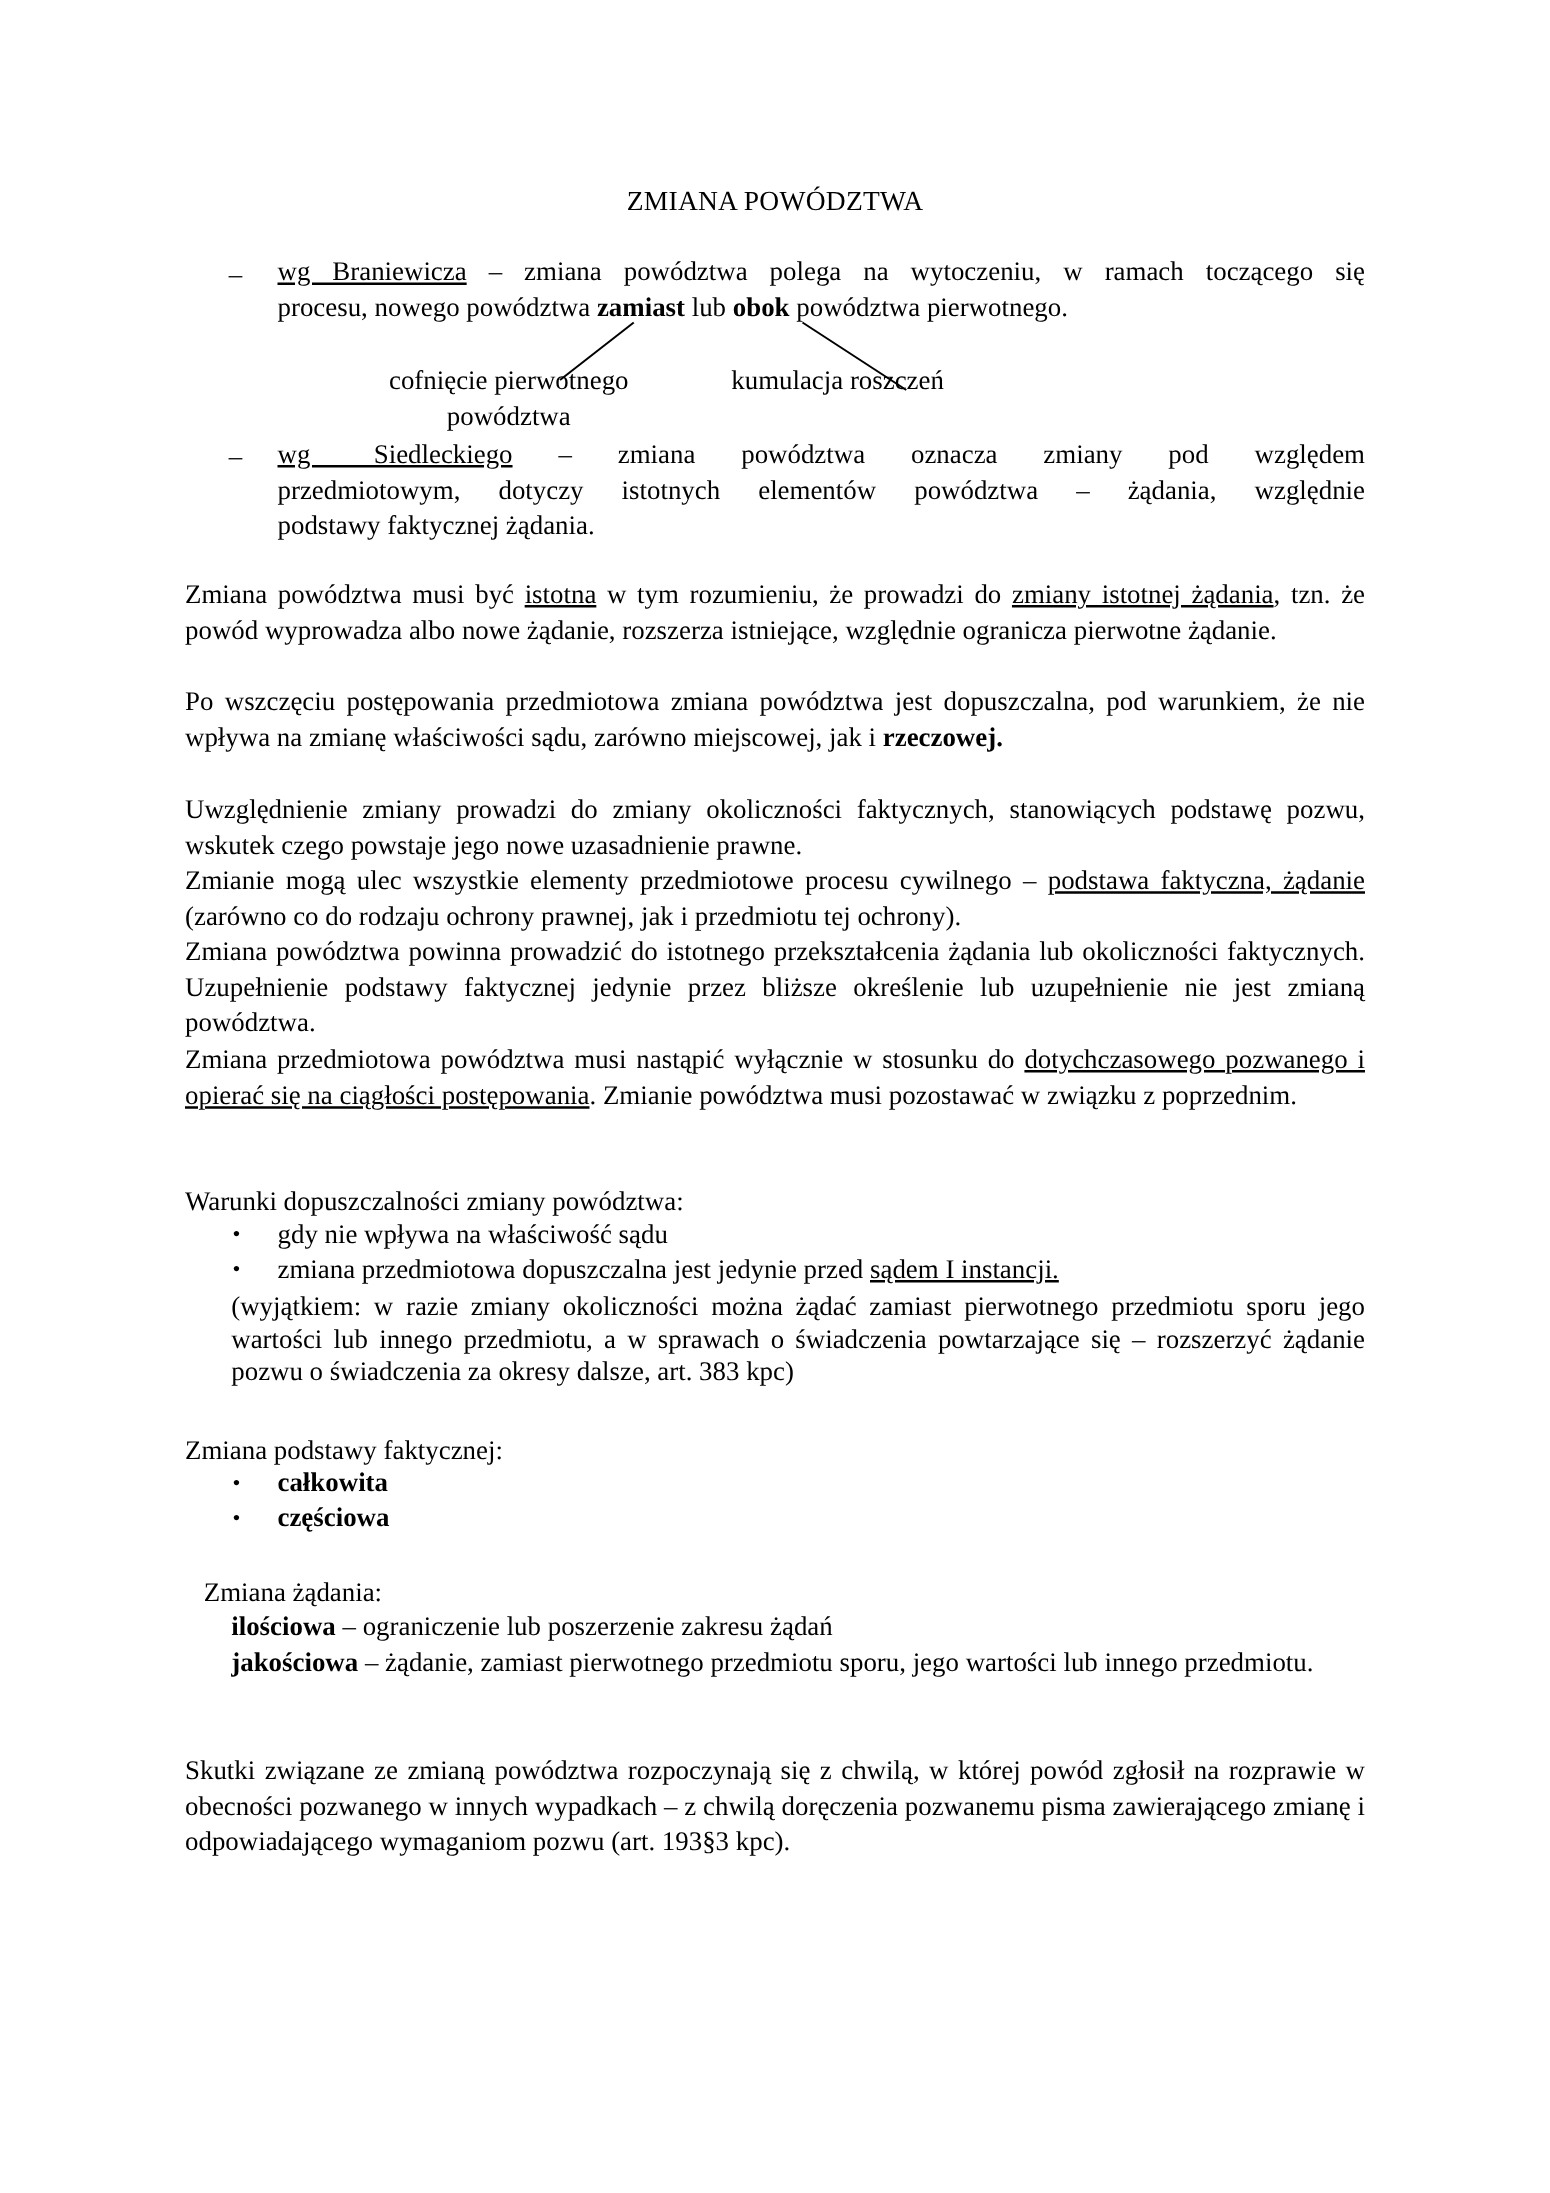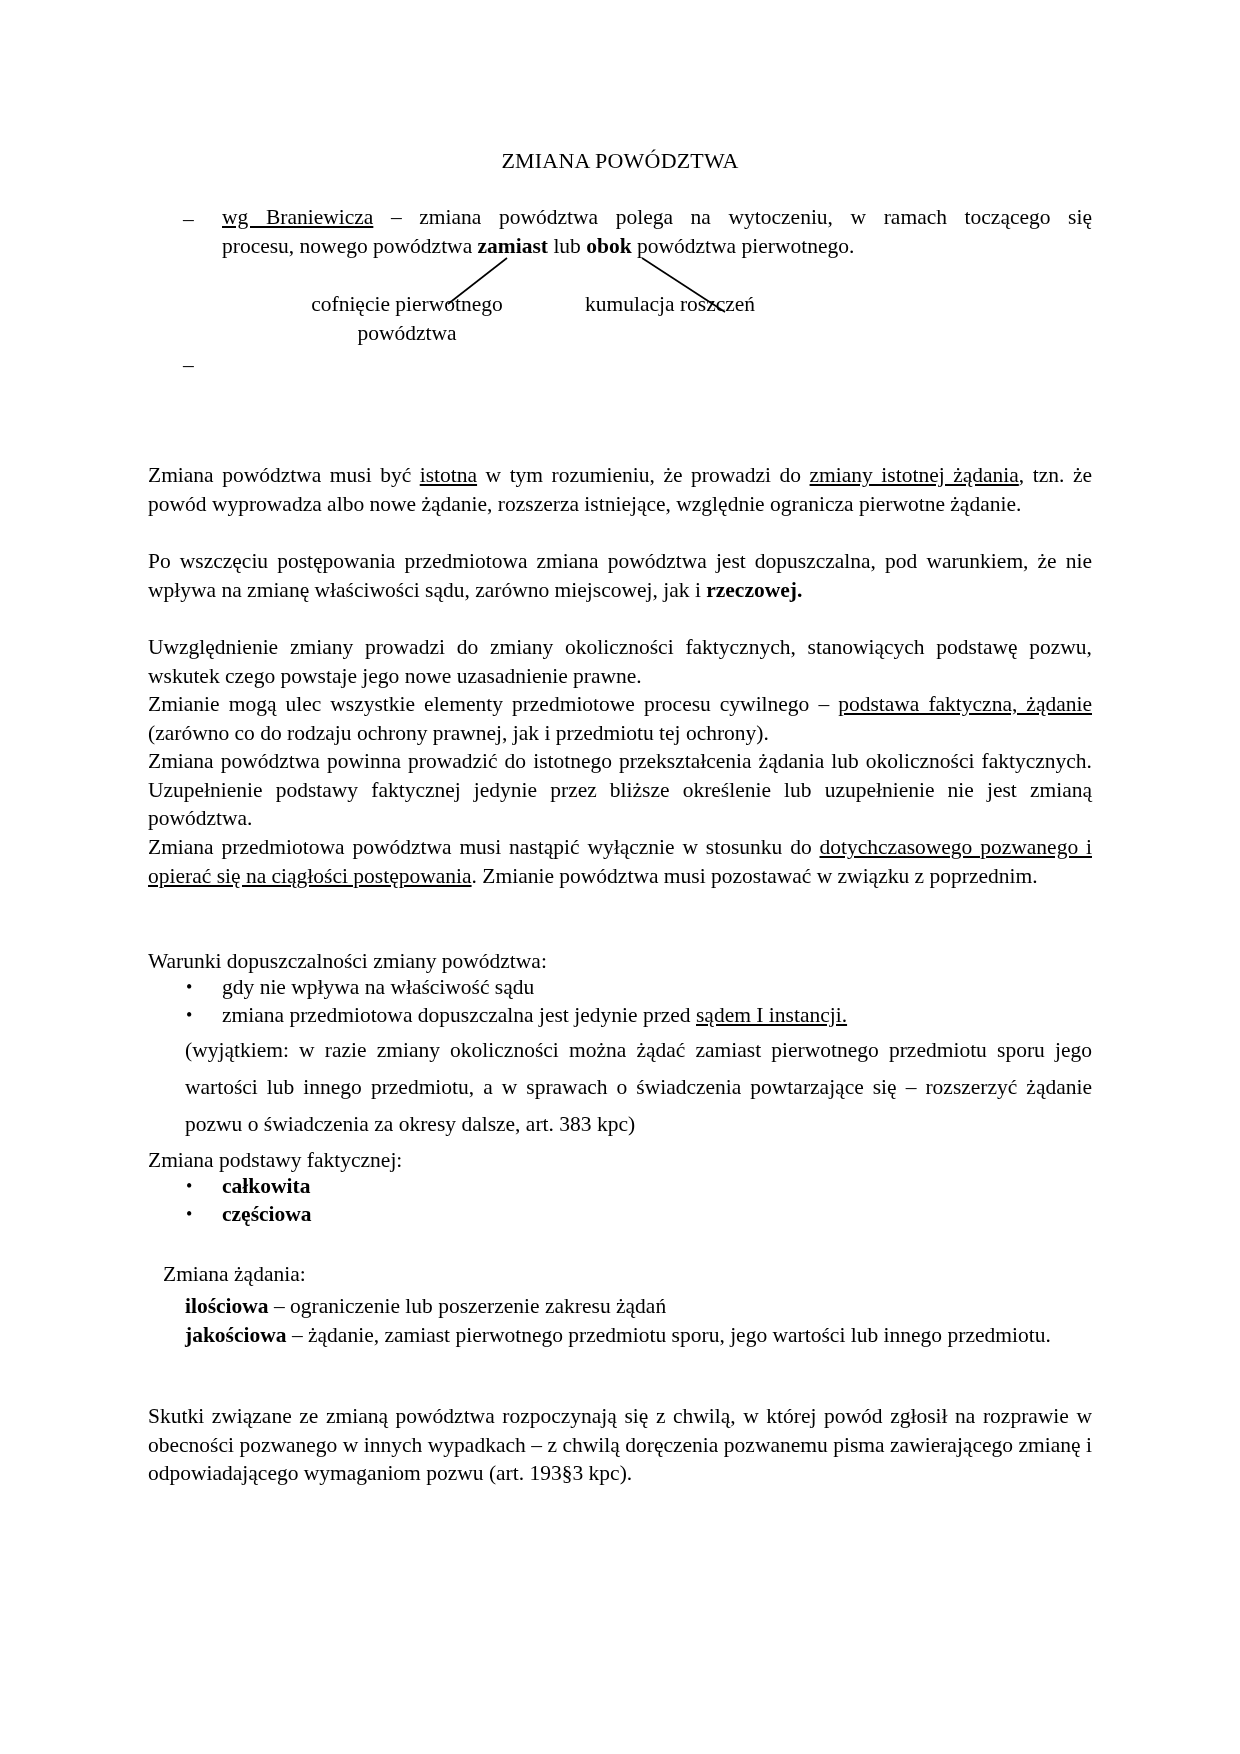--- a/index.html
+++ b/index.html
@@ -15,21 +15,21 @@
   }
   .block { position: absolute; left: 148px; width: 944px; line-height: 28.7px; text-align: justify; }
   .dash { position: absolute; left: 183px; }
   .dashtext { position: absolute; left: 222px; width: 870px; line-height: 28.7px; text-align: justify; }
   .last-left { text-align-last: left; }
   .just-last { text-align-last: justify; }
   u { text-decoration: underline; text-underline-offset: 2px; }
   .diagram-label { position: absolute; line-height: 28.7px; text-align: center; }
   .bullet { position: absolute; left: 186px; font-size: 18px; }
   .btext { position: absolute; left: 222px; white-space: nowrap; }
-  .indent-block { position: absolute; left: 185px; width: 907px; line-height: 37px; text-align: justify; }
+  .indent-block { position: absolute; left: 185px; width: 907px; line-height: 26px; text-align: justify; }
   svg.lines { position: absolute; left: 0; top: 0; }
 </style>
 </head>
 <body>
 
 <div class="page">
 
   <div class="title">ZMIANA POWÓDZTWA</div>
 
   <div class="dash" style="top:207px;">–</div>
@@ -40,20 +40,25 @@
     <line x1="507" y1="258" x2="448" y2="304" stroke="#000" stroke-width="1.6"></line>
     <line x1="642" y1="258" x2="725" y2="312" stroke="#000" stroke-width="1.6"></line>
   </svg>
   <div class="diagram-label" style="left:292px; top:290px; width:230px;">
     <div>cofnięcie pierwotnego</div>
     <div>powództwa</div>
   </div>
   <div class="diagram-label" style="left:585px; top:290px;">kumulacja roszczeń</div>
 
   <div class="dash" style="top:353px;">–</div>
+  <div class="dashtext" style="top:349px;">
+    <div class="just-last"><u style="word-spacing:14px;">wg Siedleckiego</u><span> – zmiana powództwa oznacza zmiany pod względem</span></div>
+    <div class="just-last">przedmiotowym, dotyczy istotnych elementów powództwa – żądania, względnie</div>
+    <div>podstawy faktycznej żądania.</div>
+  </div>
 
   <div class="block last-left" style="top:461px;"><span>Zmiana powództwa musi być </span><u>istotna</u><span> w tym rozumieniu, że prowadzi do </span><u>zmiany istotnej żądania</u><span>, tzn. że powód wyprowadza albo nowe żądanie, rozszerza istniejące, względnie ogranicza pierwotne żądanie.</span></div>
 
   <div class="block last-left" style="top:547px;"><span>Po wszczęciu postępowania przedmiotowa zmiana powództwa jest dopuszczalna, pod warunkiem, że nie wpływa na zmianę właściwości sądu, zarówno miejscowej, jak i </span><b>rzeczowej.</b></div>
 
   <div class="block last-left" style="top:633px;">Uwzględnienie zmiany prowadzi do zmiany okoliczności faktycznych, stanowiących podstawę pozwu, wskutek czego powstaje jego nowe uzasadnienie prawne.</div>
 
   <div class="block last-left" style="top:690px;"><span>Zmianie mogą ulec wszystkie elementy przedmiotowe procesu cywilnego – </span><u>podstawa faktyczna, żądanie</u><span> (zarówno co do rodzaju ochrony prawnej, jak i przedmiotu tej ochrony).</span></div>
 
   <div class="block last-left" style="top:747px;">Zmiana powództwa powinna prowadzić do istotnego przekształcenia żądania lub okoliczności faktycznych. Uzupełnienie podstawy faktycznej jedynie przez bliższe określenie lub uzupełnienie nie jest zmianą powództwa.</div>

